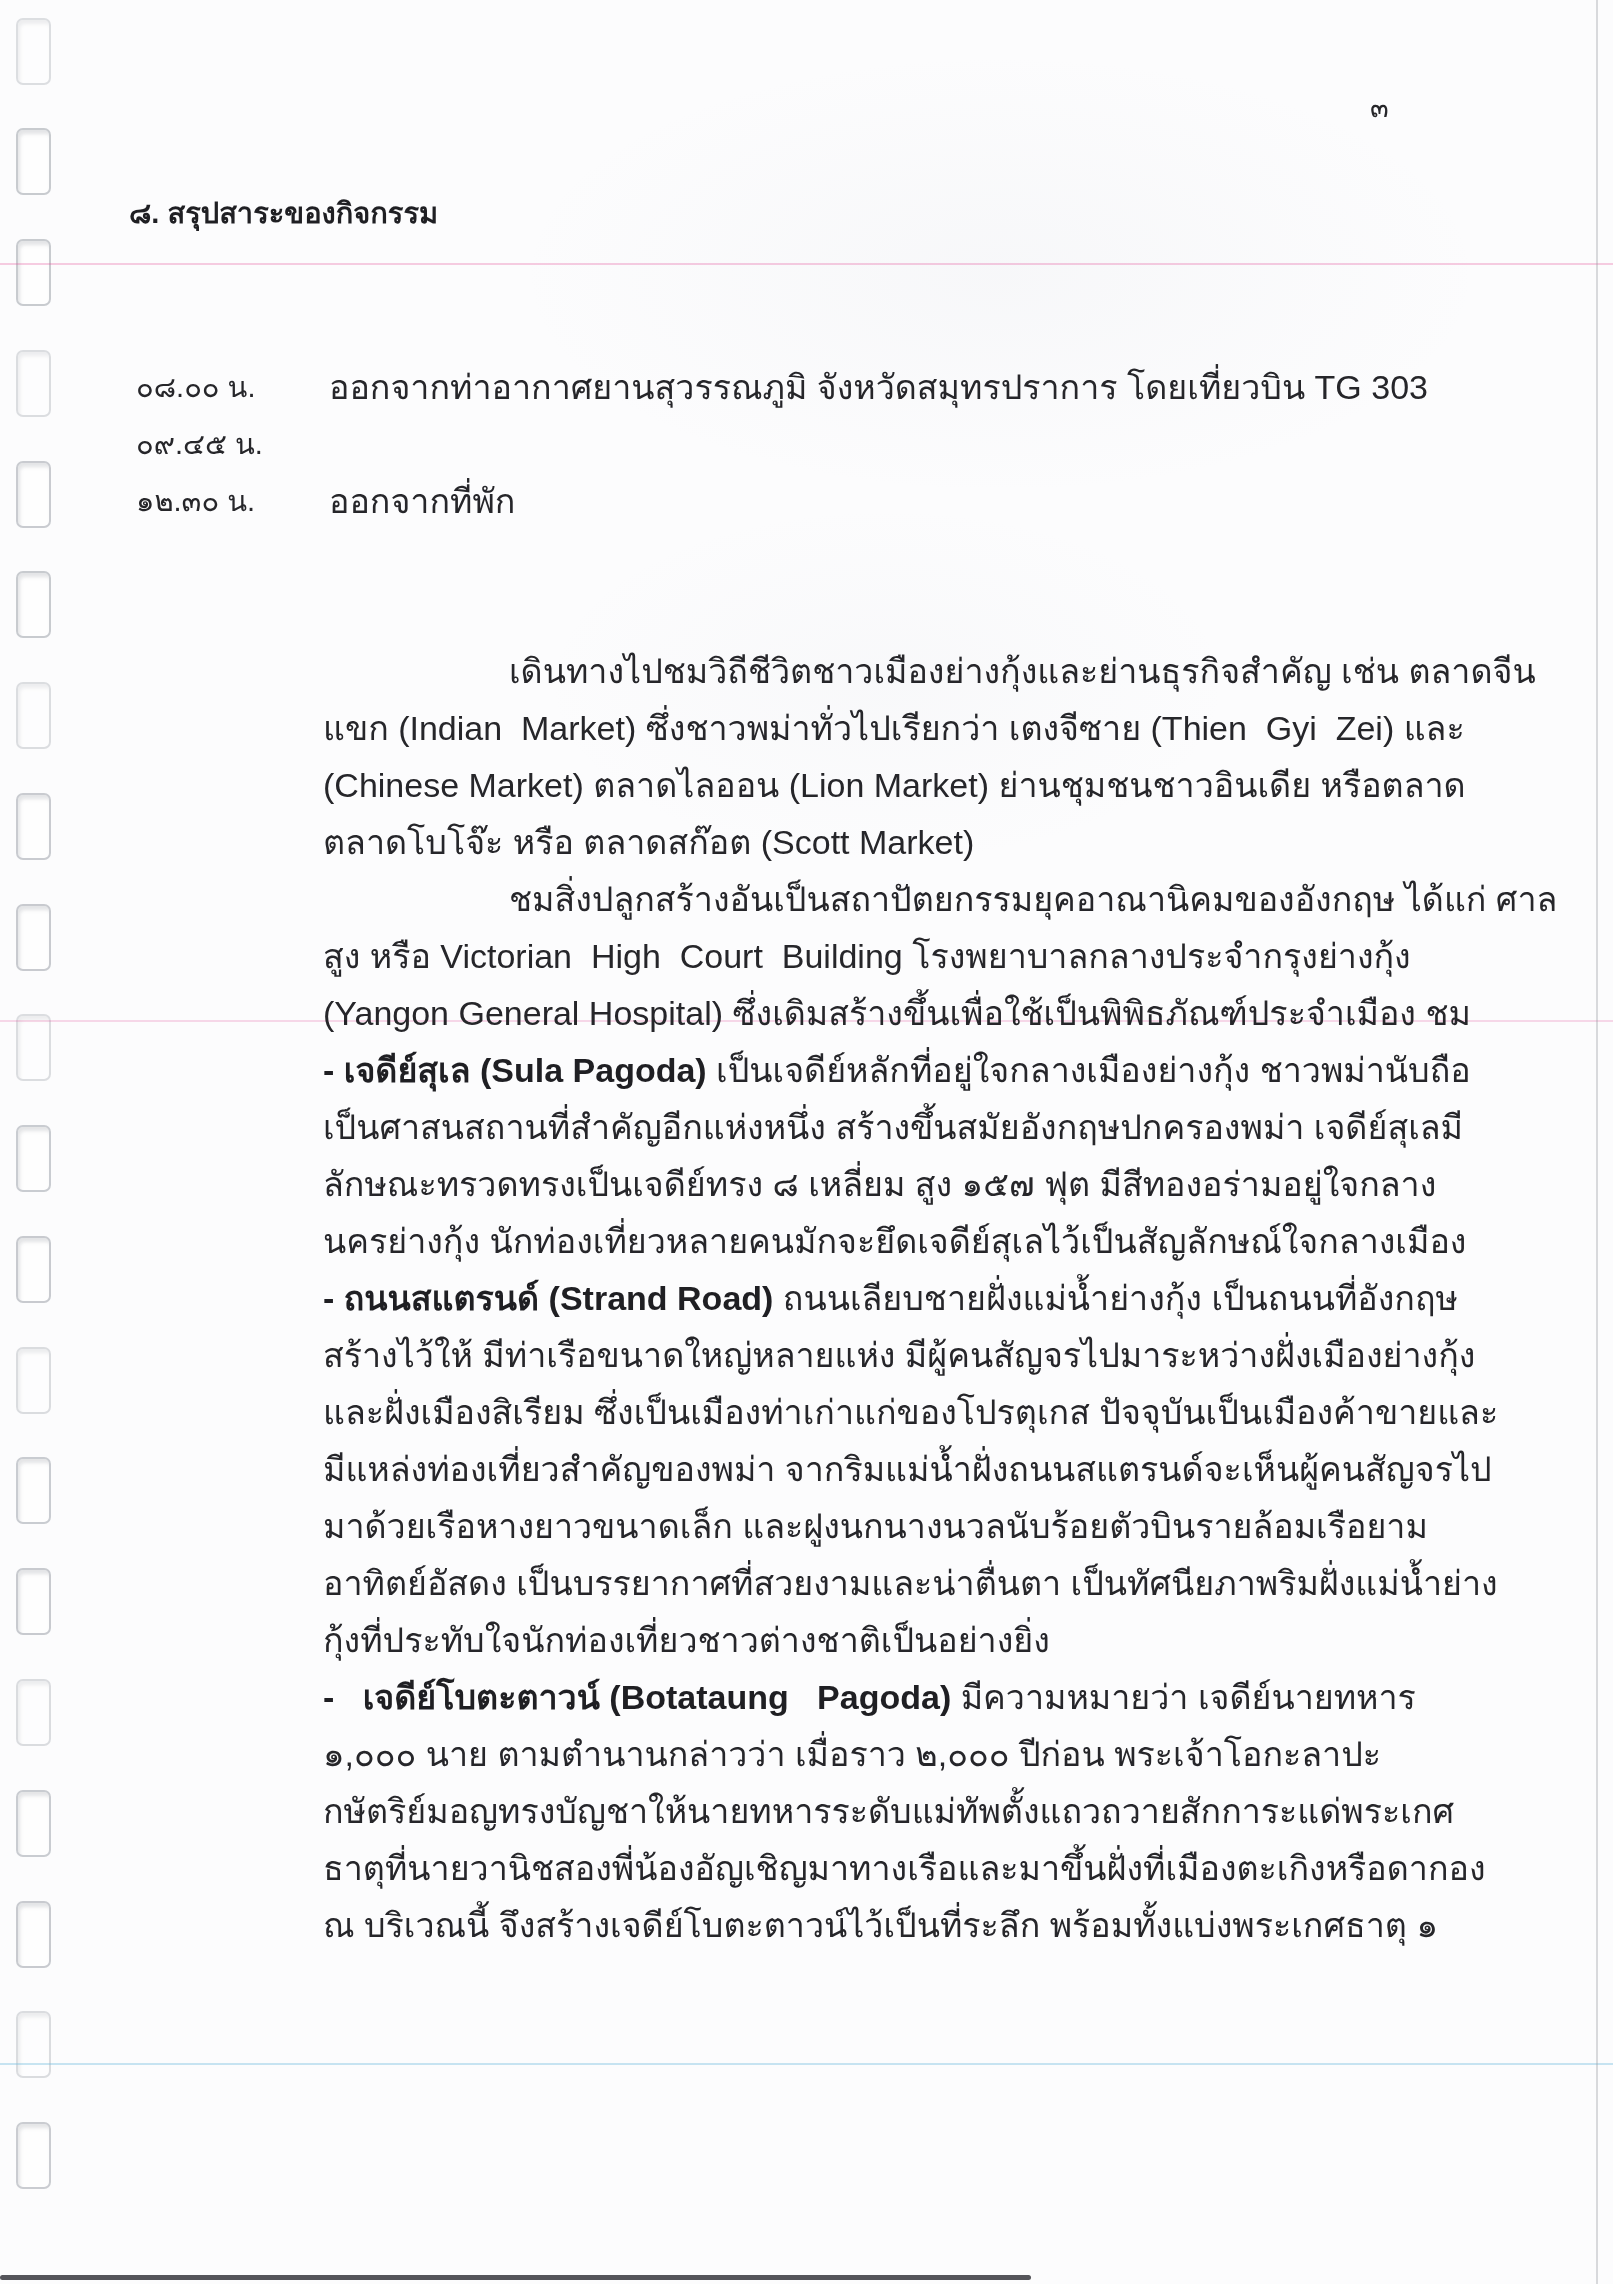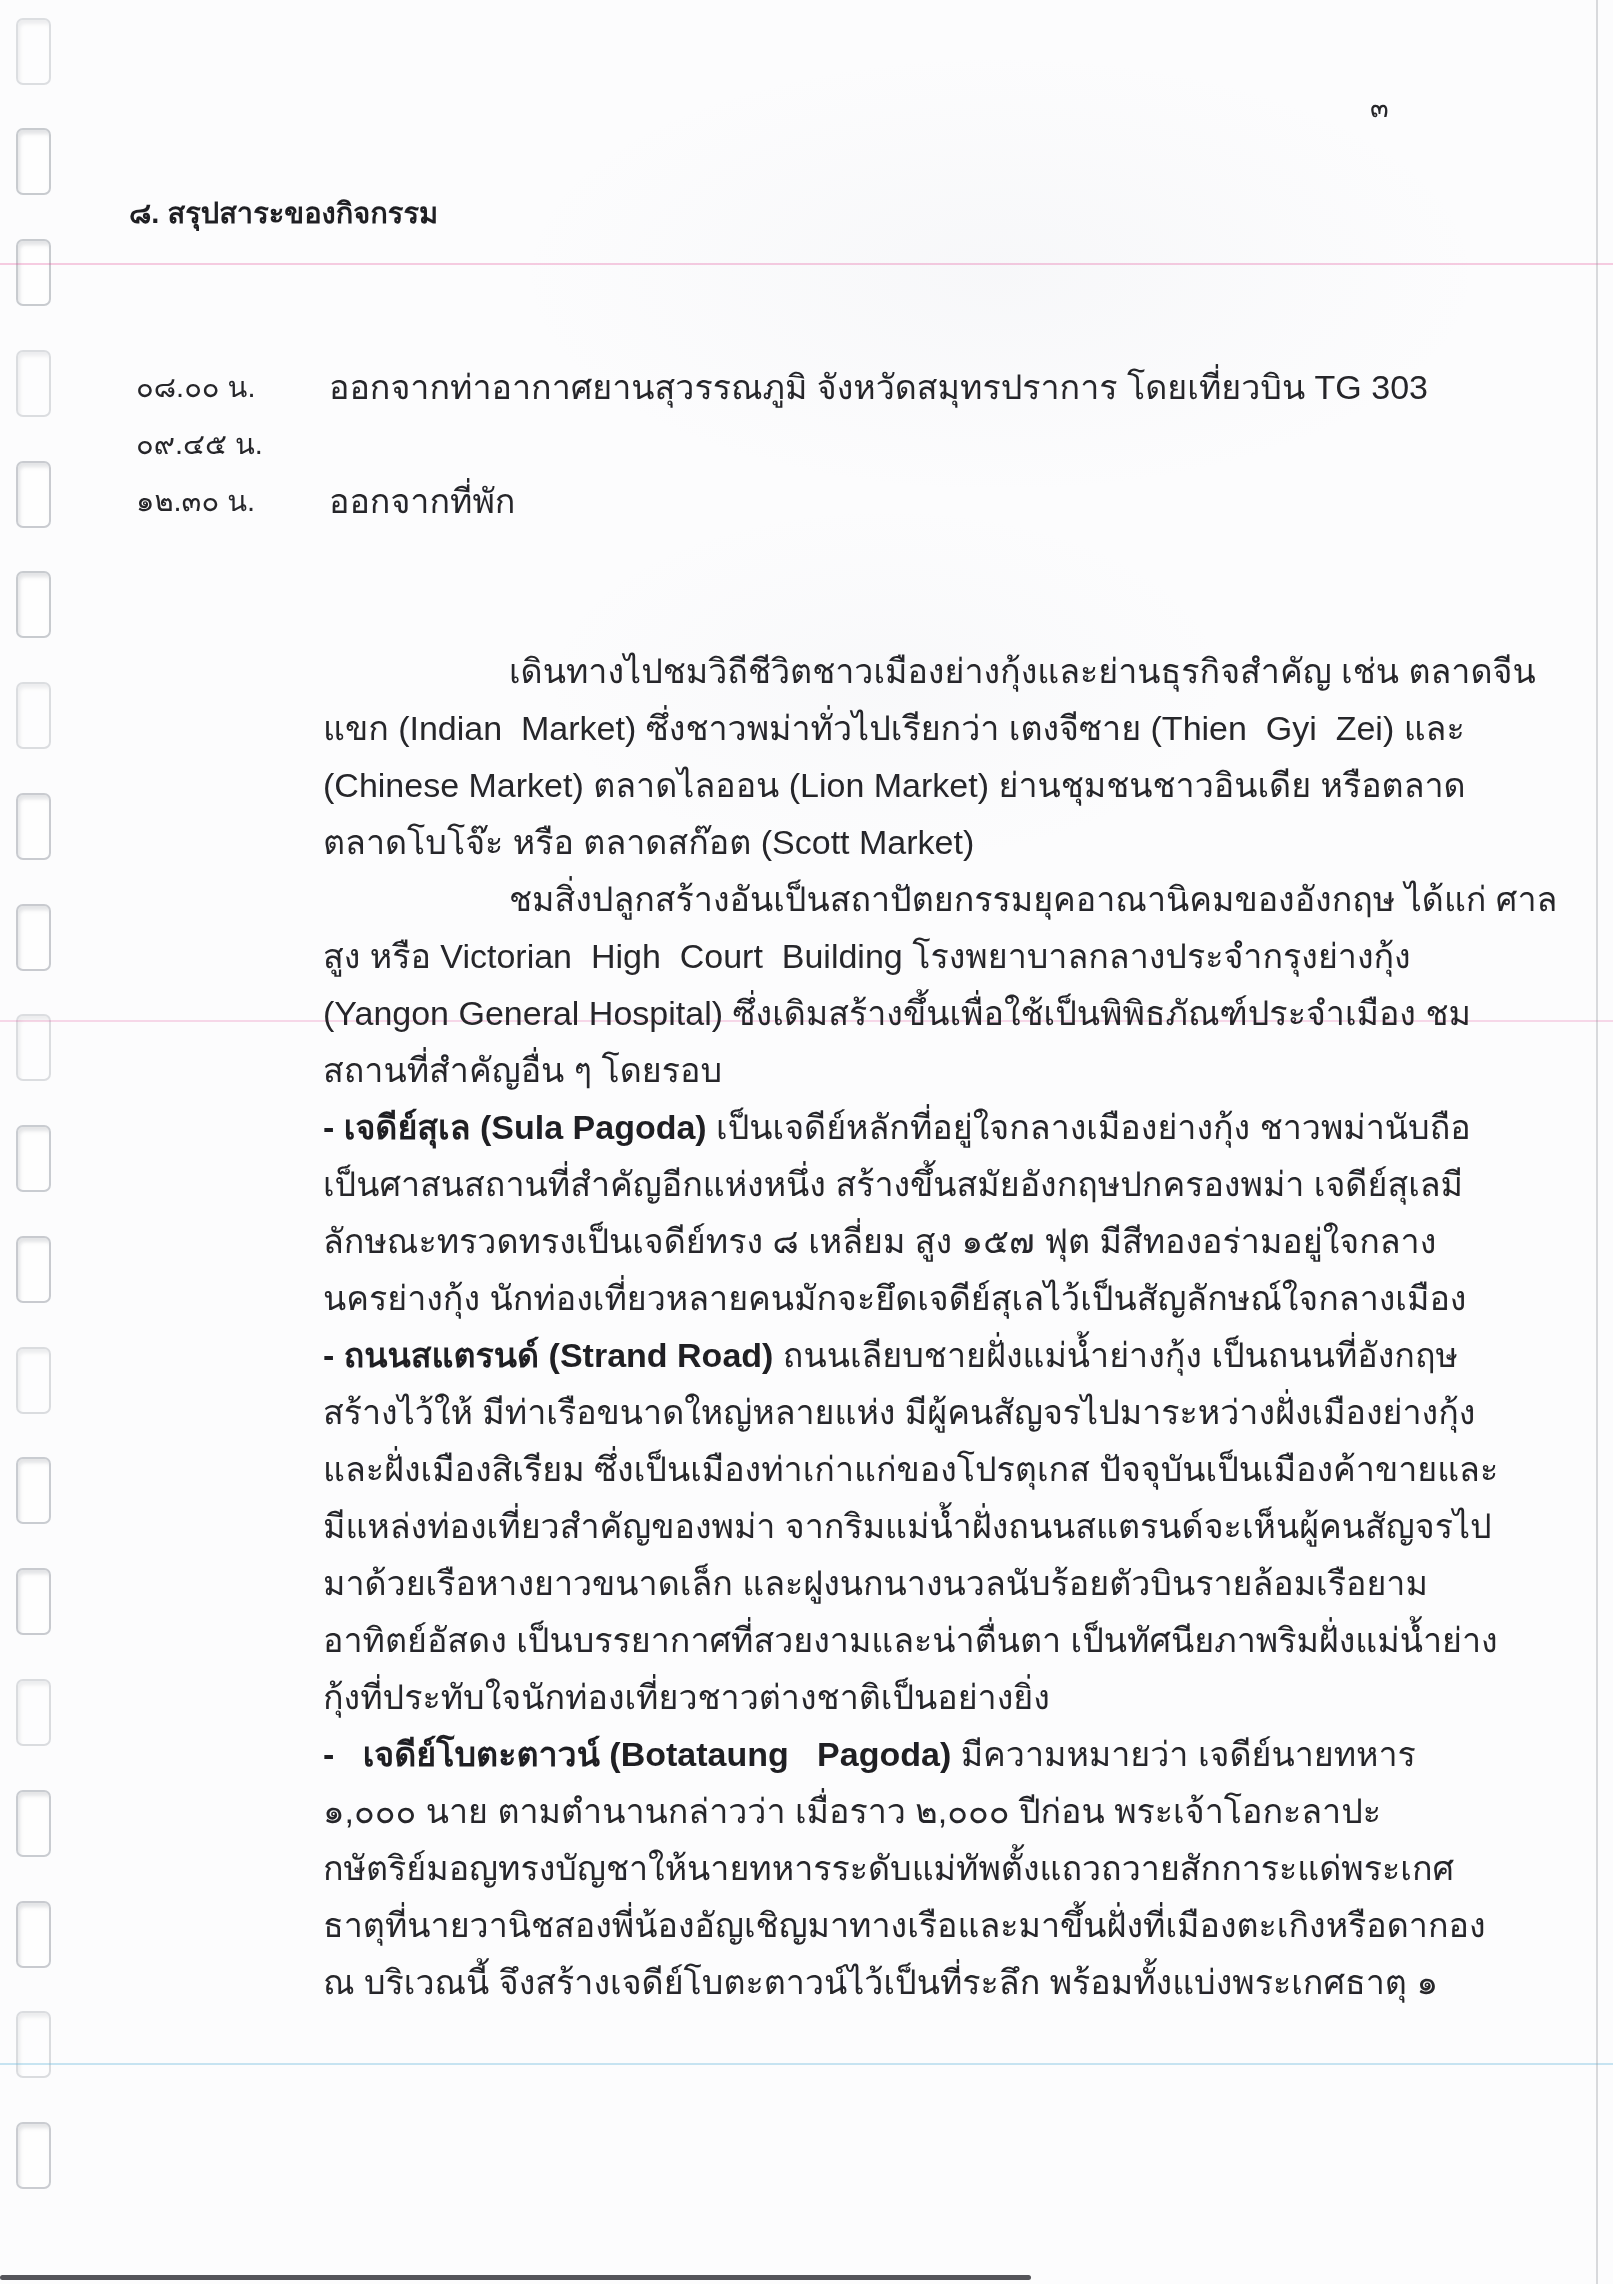--- a/index.html
+++ b/index.html
@@ -104,21 +104,20 @@
       <div class="line indent1">เดินทางไปชมวิถีชีวิตชาวเมืองย่างกุ้งและย่านธุรกิจสำคัญ เช่น ตลาดจีน</div>
       <div class="line">แขก (Indian  Market) ซึ่งชาวพม่าทั่วไปเรียกว่า เตงจีซาย (Thien  Gyi  Zei) และ</div>
       <div class="line">(Chinese Market) ตลาดไลออน (Lion Market) ย่านชุมชนชาวอินเดีย หรือตลาด</div>
       <div class="line">ตลาดโบโจ๊ะ หรือ ตลาดสก๊อต (Scott Market)</div>
     </div>
 
     <div>
       <div class="line indent1">ชมสิ่งปลูกสร้างอันเป็นสถาปัตยกรรมยุคอาณานิคมของอังกฤษ ได้แก่ ศาล</div>
       <div class="line">สูง หรือ Victorian  High  Court  Building โรงพยาบาลกลางประจำกรุงย่างกุ้ง</div>
       <div class="line">(Yangon General Hospital) ซึ่งเดิมสร้างขึ้นเพื่อใช้เป็นพิพิธภัณฑ์ประจำเมือง ชม</div>
-      <div class="line">สถานที่สำคัญอื่น ๆ โดยรอบ</div>
     </div>
 
     <div>
       <div class="line"><span class="blead">- เจดีย์สุเล (Sula Pagoda)</span><span> เป็นเจดีย์หลักที่อยู่ใจกลางเมืองย่างกุ้ง ชาวพม่านับถือ</span></div>
       <div class="line">เป็นศาสนสถานที่สำคัญอีกแห่งหนึ่ง สร้างขึ้นสมัยอังกฤษปกครองพม่า เจดีย์สุเลมี</div>
       <div class="line">ลักษณะทรวดทรงเป็นเจดีย์ทรง ๘ เหลี่ยม สูง ๑๕๗ ฟุต มีสีทองอร่ามอยู่ใจกลาง</div>
       <div class="line">นครย่างกุ้ง นักท่องเที่ยวหลายคนมักจะยึดเจดีย์สุเลไว้เป็นสัญลักษณ์ใจกลางเมือง</div>
     </div>
 
     <div>

